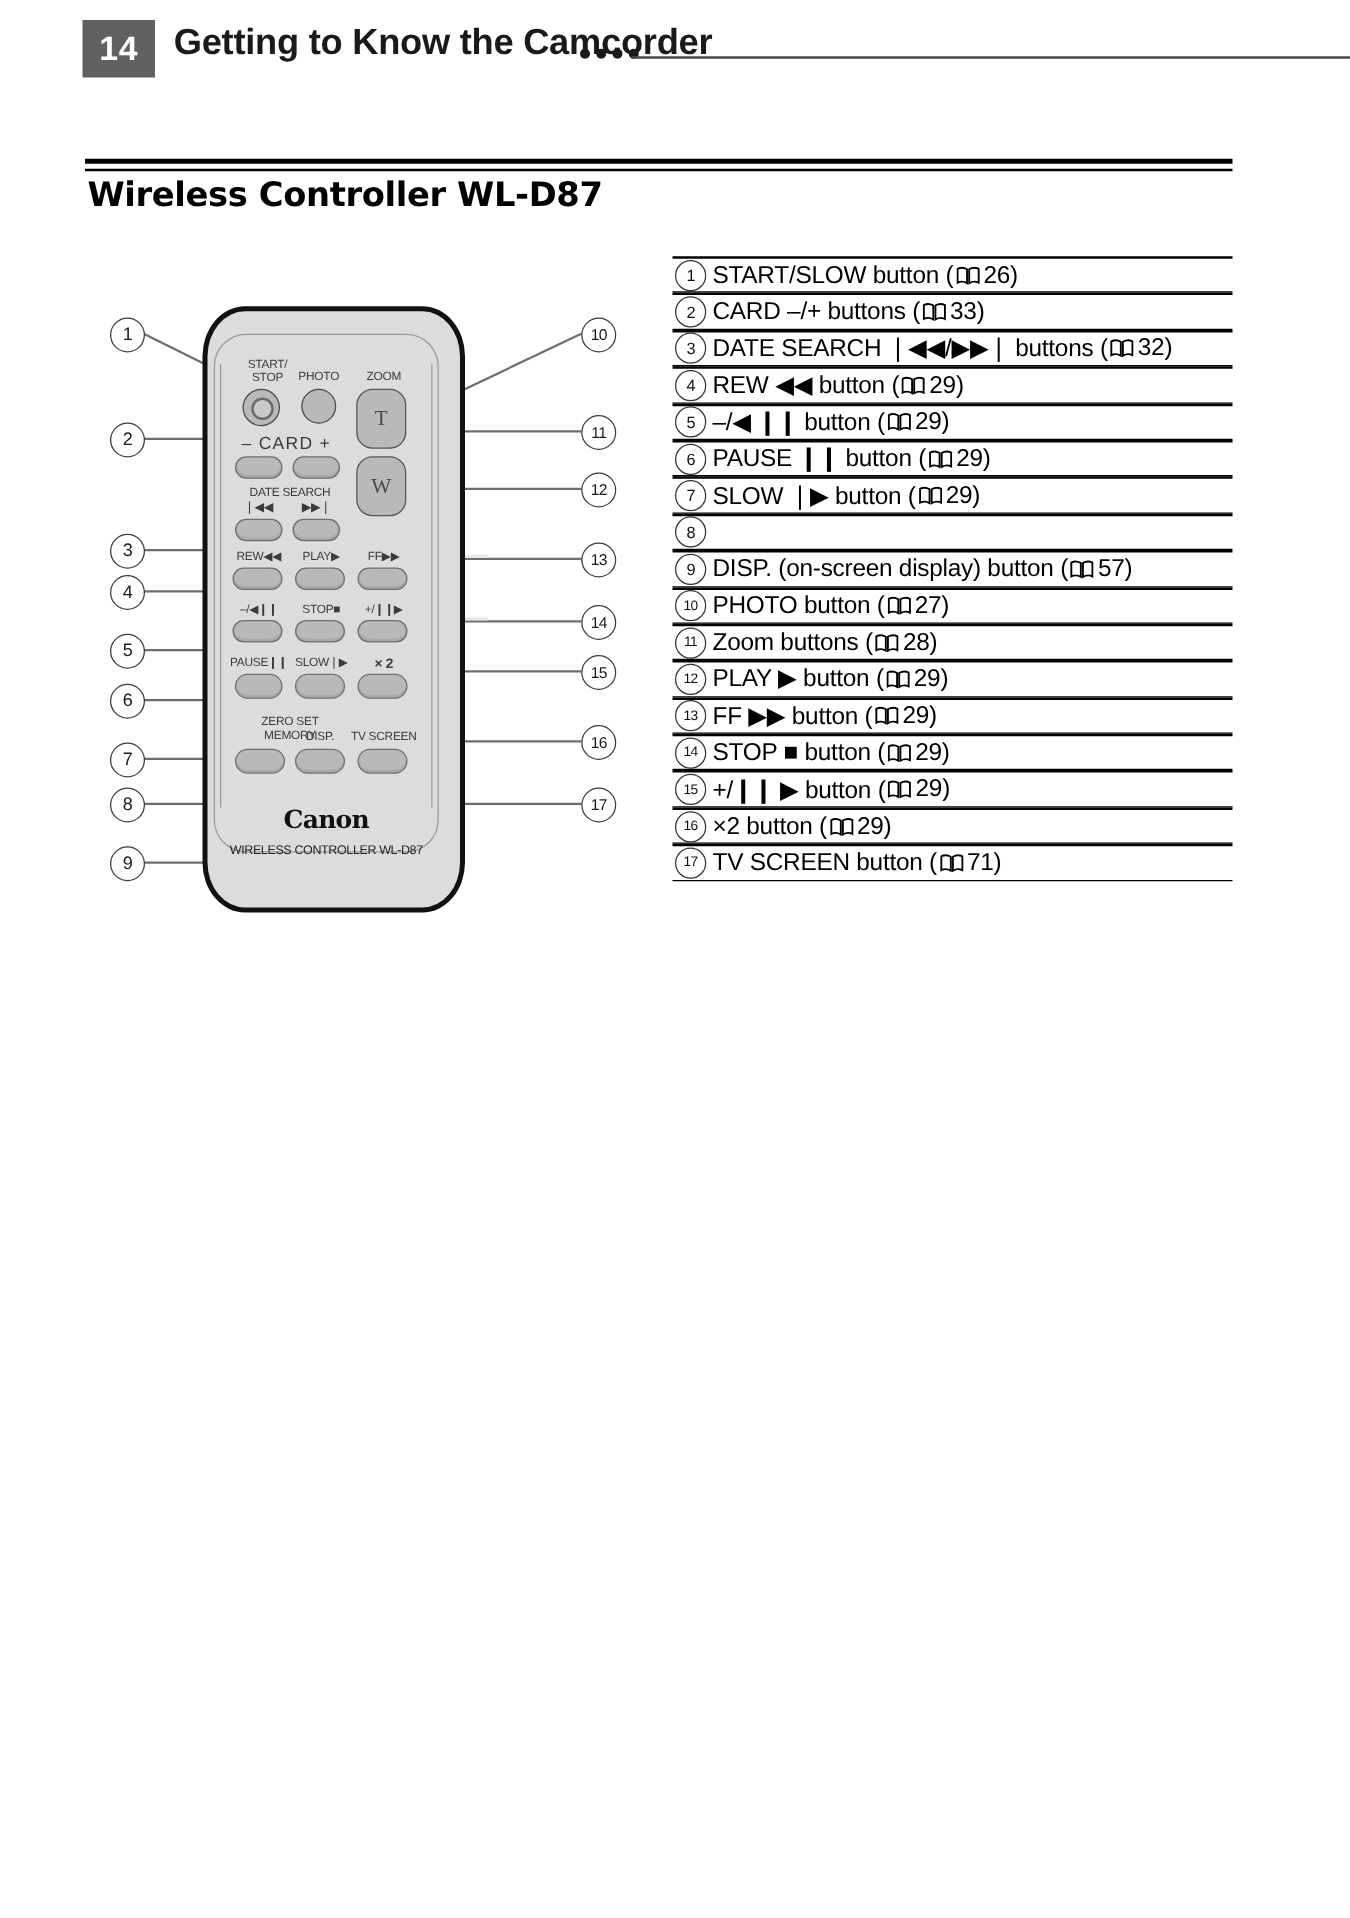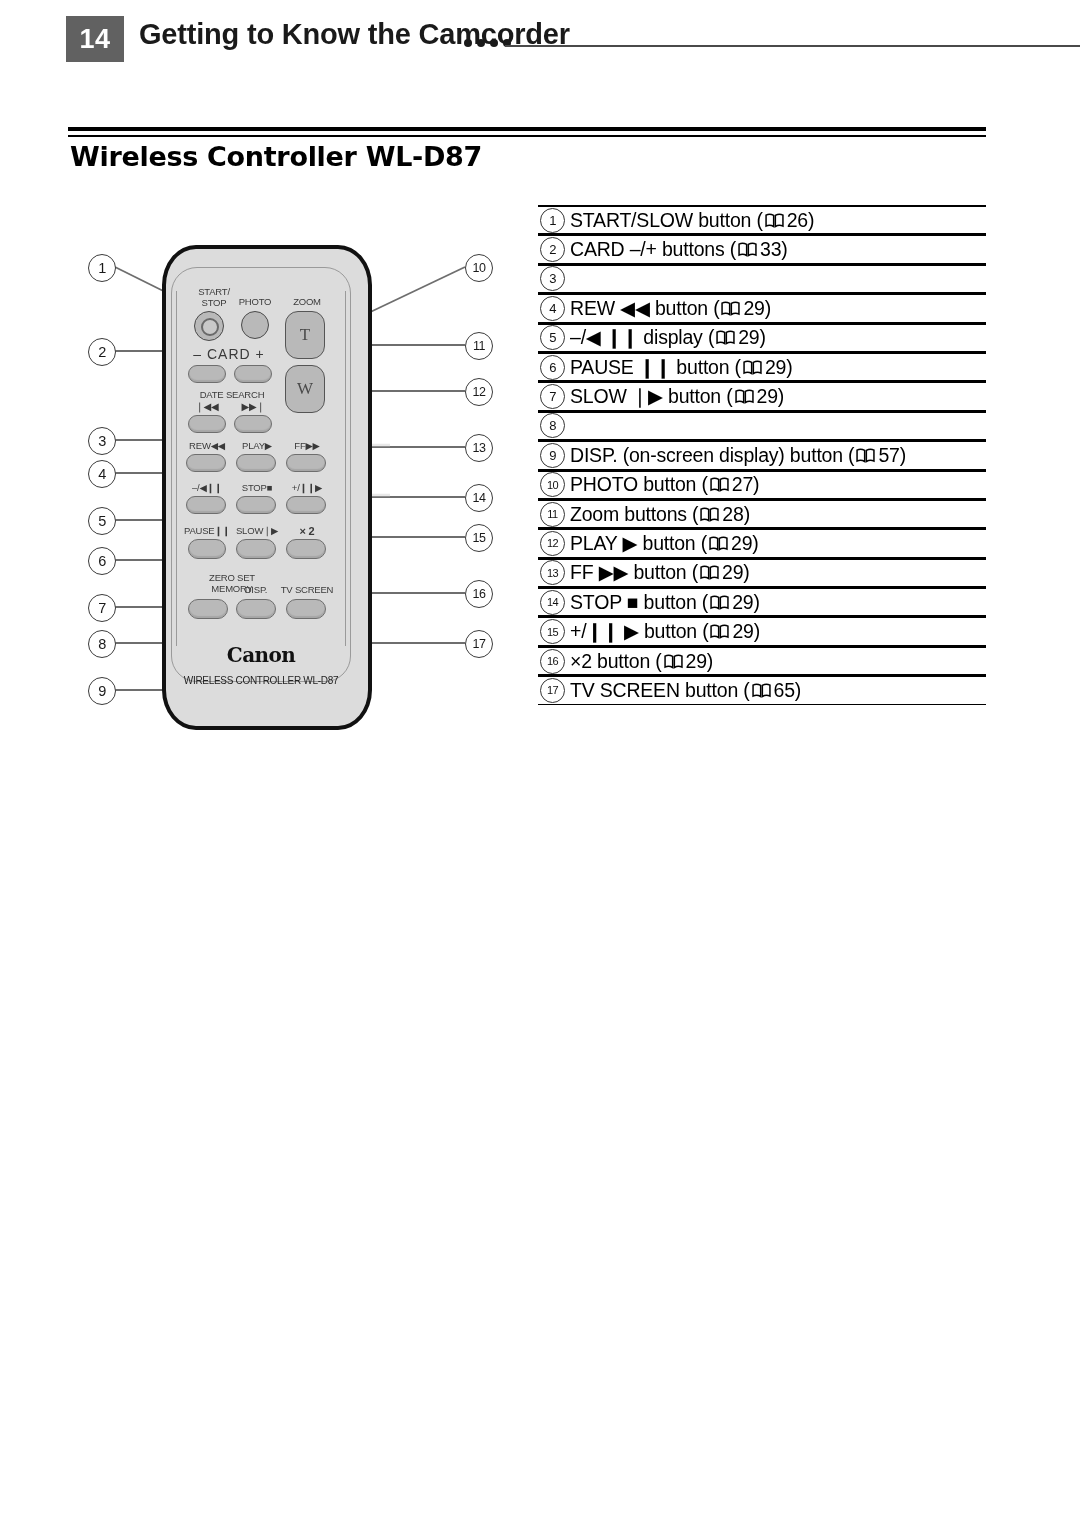--- a/index.html
+++ b/index.html
@@ -297,38 +297,48 @@
           <svg viewBox="0 0 20 16" width="19" height="15">
             <path d="M1 2.2 C3.4 1 6.4 1 9.1 2.6 L9.1 14.4 C6.4 12.8 3.4 12.8 1 14 Z" fill="none" stroke="#000" stroke-width="1.6"></path>
             <path d="M19 2.2 C16.6 1 13.6 1 10.9 2.6 L10.9 14.4 C13.6 12.8 16.6 12.8 19 14 Z" fill="none" stroke="#000" stroke-width="1.6"></path>
           </svg>
         </span>
         <span>33)</span>
       </span>
     </div>
     <div class="legend-row">
       <span class="lg-num">3</span>
+      <span class="lg-text">
+        <span>DATE SEARCH ❘◀◀/▶▶❘ buttons (</span>
+        <span class="bookicon">
+          <svg viewBox="0 0 20 16" width="19" height="15">
+            <path d="M1 2.2 C3.4 1 6.4 1 9.1 2.6 L9.1 14.4 C6.4 12.8 3.4 12.8 1 14 Z" fill="none" stroke="#000" stroke-width="1.6"></path>
+            <path d="M19 2.2 C16.6 1 13.6 1 10.9 2.6 L10.9 14.4 C13.6 12.8 16.6 12.8 19 14 Z" fill="none" stroke="#000" stroke-width="1.6"></path>
+          </svg>
+        </span>
+        <span>32)</span>
+      </span>
     </div>
     <div class="legend-row">
       <span class="lg-num">4</span>
       <span class="lg-text">
         <span>REW ◀◀ button (</span>
         <span class="bookicon">
           <svg viewBox="0 0 20 16" width="19" height="15">
             <path d="M1 2.2 C3.4 1 6.4 1 9.1 2.6 L9.1 14.4 C6.4 12.8 3.4 12.8 1 14 Z" fill="none" stroke="#000" stroke-width="1.6"></path>
             <path d="M19 2.2 C16.6 1 13.6 1 10.9 2.6 L10.9 14.4 C13.6 12.8 16.6 12.8 19 14 Z" fill="none" stroke="#000" stroke-width="1.6"></path>
           </svg>
         </span>
         <span>29)</span>
       </span>
     </div>
     <div class="legend-row">
       <span class="lg-num">5</span>
       <span class="lg-text">
-        <span>–/◀ ❙❙ display (</span>
+        <span>–/◀ ❙❙ button (</span>
         <span class="bookicon">
           <svg viewBox="0 0 20 16" width="19" height="15">
             <path d="M1 2.2 C3.4 1 6.4 1 9.1 2.6 L9.1 14.4 C6.4 12.8 3.4 12.8 1 14 Z" fill="none" stroke="#000" stroke-width="1.6"></path>
             <path d="M19 2.2 C16.6 1 13.6 1 10.9 2.6 L10.9 14.4 C13.6 12.8 16.6 12.8 19 14 Z" fill="none" stroke="#000" stroke-width="1.6"></path>
           </svg>
         </span>
         <span>29)</span>
       </span>
     </div>
     <div class="legend-row">
@@ -467,16 +477,16 @@
     <div class="legend-row">
       <span class="lg-num wide">17</span>
       <span class="lg-text">
         <span>TV SCREEN button (</span>
         <span class="bookicon">
           <svg viewBox="0 0 20 16" width="19" height="15">
             <path d="M1 2.2 C3.4 1 6.4 1 9.1 2.6 L9.1 14.4 C6.4 12.8 3.4 12.8 1 14 Z" fill="none" stroke="#000" stroke-width="1.6"></path>
             <path d="M19 2.2 C16.6 1 13.6 1 10.9 2.6 L10.9 14.4 C13.6 12.8 16.6 12.8 19 14 Z" fill="none" stroke="#000" stroke-width="1.6"></path>
           </svg>
         </span>
-        <span>65)</span>
+        <span>71)</span>
       </span>
     </div>
   </div>
 
 </body></html>

